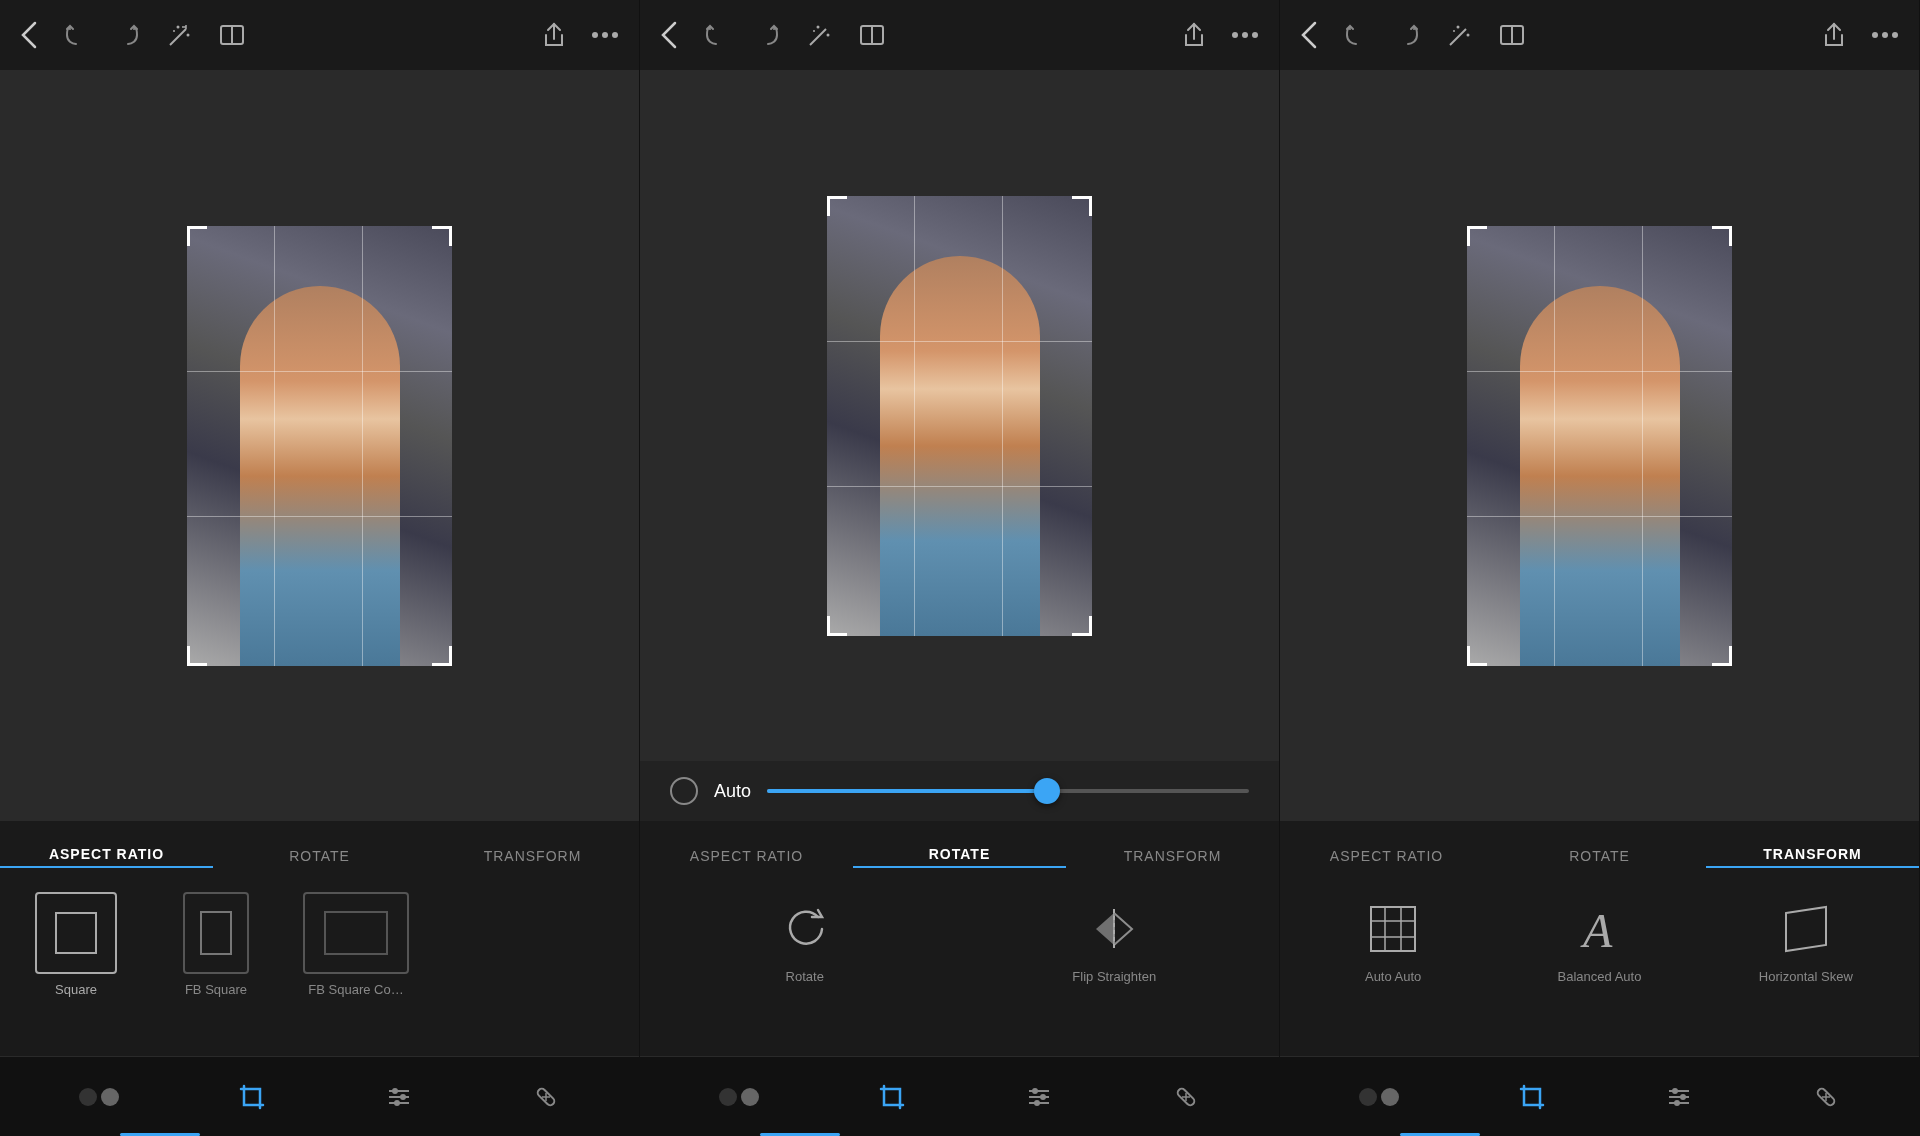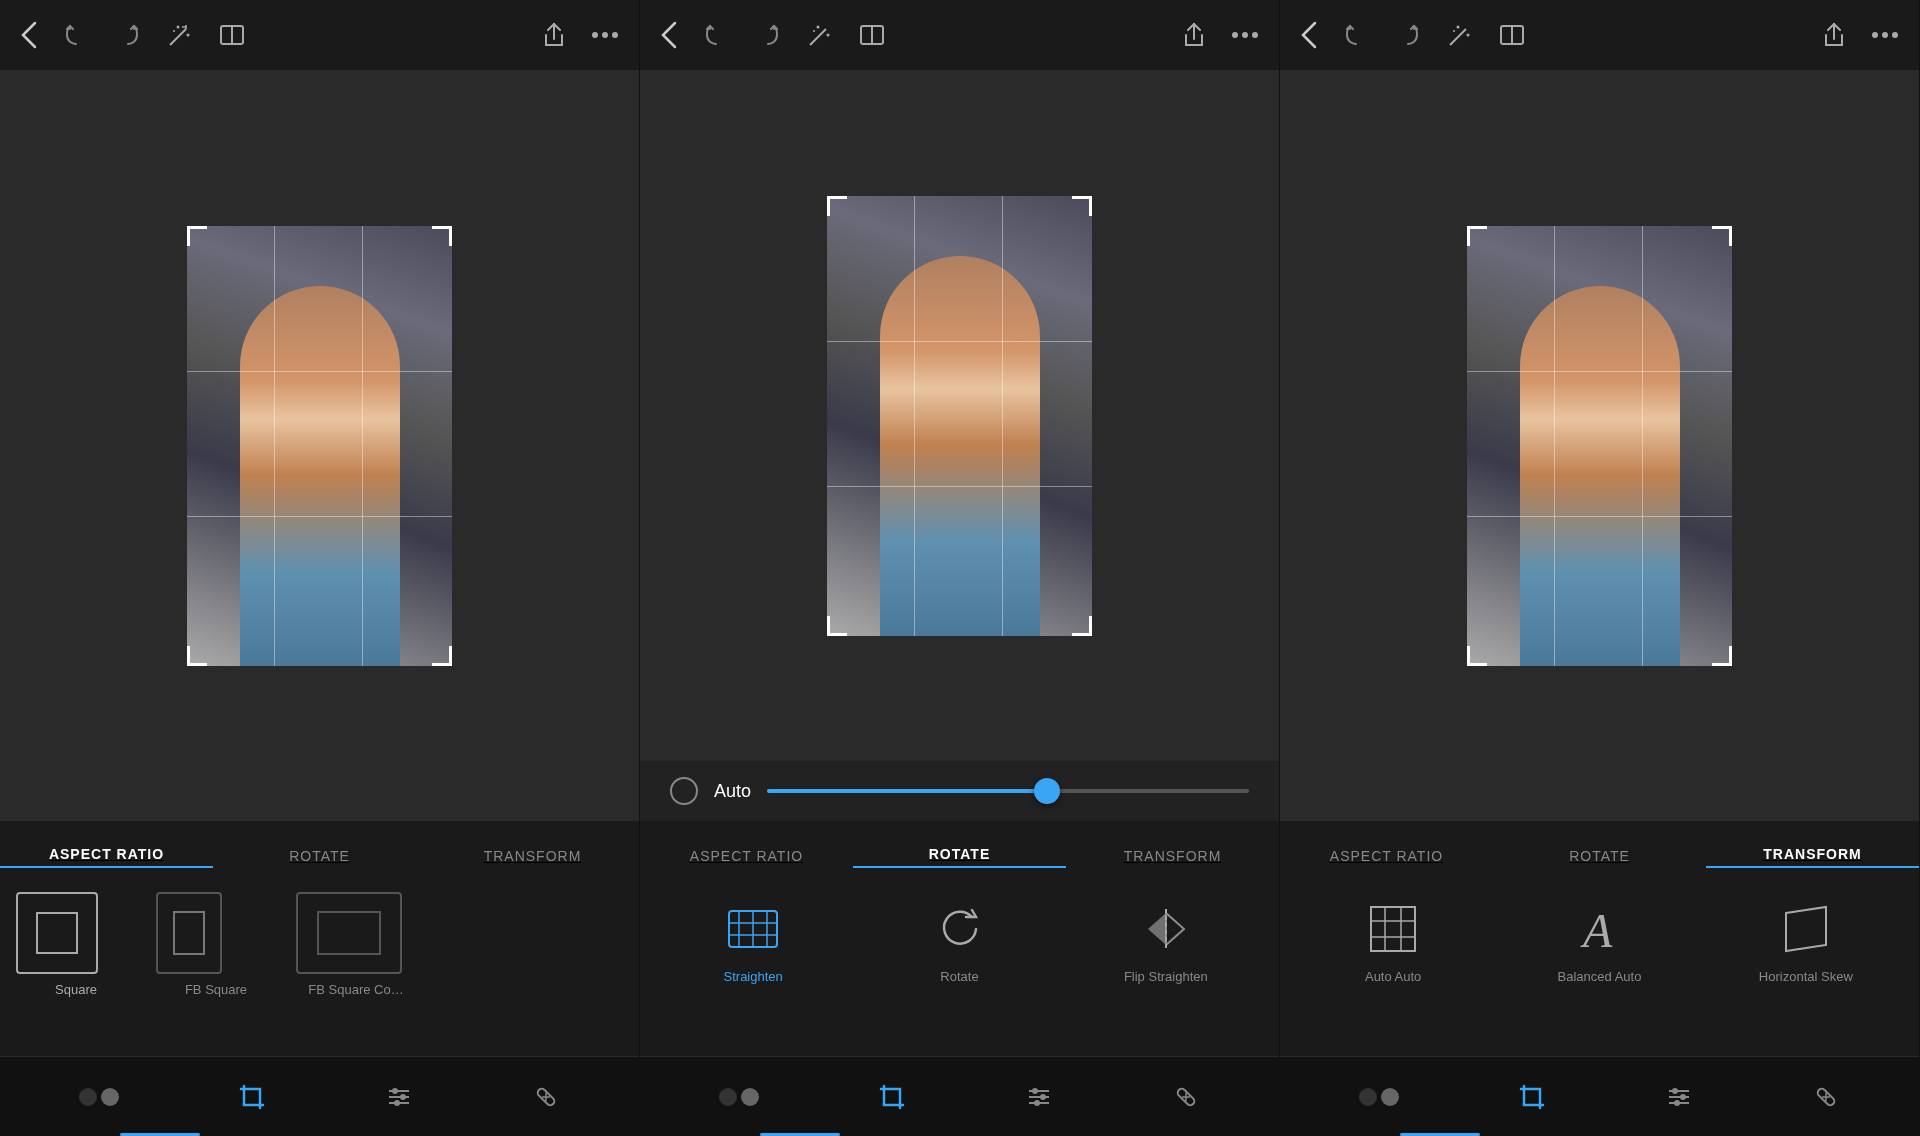--- a/index.html
+++ b/index.html
@@ -156,21 +156,20 @@
       box-shadow: 0 2px 6px rgba(0,0,0,0.5);
     }
 
     
     .tab-bar {
       height: 55px;
       background: #1a1a1a;
       display: flex;
       align-items: flex-end;
       padding-bottom: 8px;
-      text-decoration: underline;
     }
 
     .tab {
       flex: 1;
       text-align: center;
       color: #888;
       font-size: 14px;
       font-weight: 500;
       letter-spacing: 1px;
       text-transform: uppercase;
@@ -198,20 +197,21 @@
       display: flex;
       flex-direction: row;
       gap: 0;
       width: 100%;
       padding: 0 16px;
     }
 
     .tool-item {
       display: flex;
       flex-direction: column;
+      align-items: center;
       justify-content: flex-start;
       width: 120px;
       gap: 8px;
       cursor: pointer;
     }
 
     .tool-icon-box {
       width: 82px;
       height: 82px;
       border: 2px solid #555;
@@ -537,33 +537,20 @@
 
   <div class="tab-bar">
     <div class="tab">ASPECT RATIO</div>
     <div class="tab active">ROTATE</div>
     <div class="tab">TRANSFORM</div>
   </div>
 
   <div class="tool-area" style="padding-top: 20px;">
     <div class="rotate-tool-row">
 
-      <div class="rotate-tool-item">
-        <div class="rotate-icon-wrap">
-          <svg width="56" height="52" viewBox="0 0 56 52">
-            <rect x="4" y="8" width="48" height="36" rx="3" stroke="#3ba5f5" stroke-width="2" fill="none"></rect>
-            <line x1="14" y1="8" x2="14" y2="44" stroke="#3ba5f5" stroke-width="1.5"></line>
-            <line x1="28" y1="8" x2="28" y2="44" stroke="#3ba5f5" stroke-width="1.5"></line>
-            <line x1="42" y1="8" x2="42" y2="44" stroke="#3ba5f5" stroke-width="1.5"></line>
-            <line x1="4" y1="20" x2="52" y2="20" stroke="#3ba5f5" stroke-width="1.5"></line>
-            <line x1="4" y1="32" x2="52" y2="32" stroke="#3ba5f5" stroke-width="1.5"></line>
-          </svg>
-        </div>
-        <span class="tool-label active-blue">Straighten</span>
-      </div>
 
       <div class="rotate-tool-item">
         <div class="rotate-icon-wrap">
           <svg width="50" height="52" viewBox="0 0 50 52">
             <path d="M38 14 A16 16 0 1 0 42 26" stroke="#aaa" stroke-width="2.5" fill="none" stroke-linecap="round"></path>
             <polyline points="38,7 42,14 32,14" stroke="#aaa" stroke-width="2.5" fill="none" stroke-linecap="round"></polyline>
           </svg>
         </div>
         <span class="tool-label">Rotate</span>
       </div>

